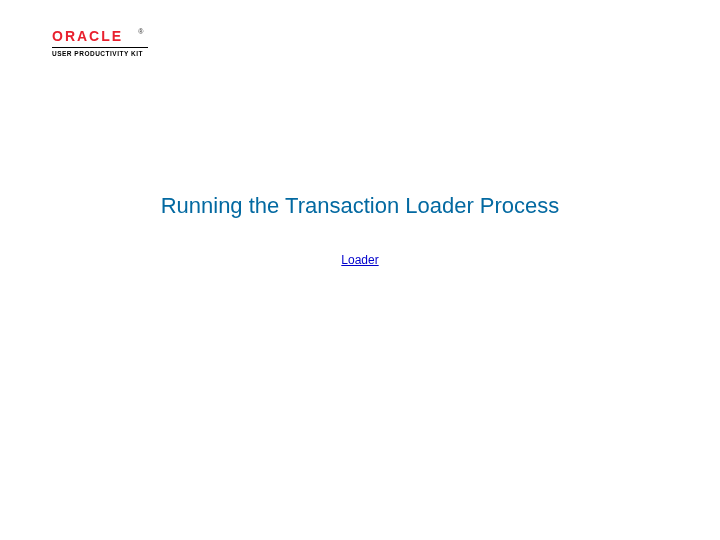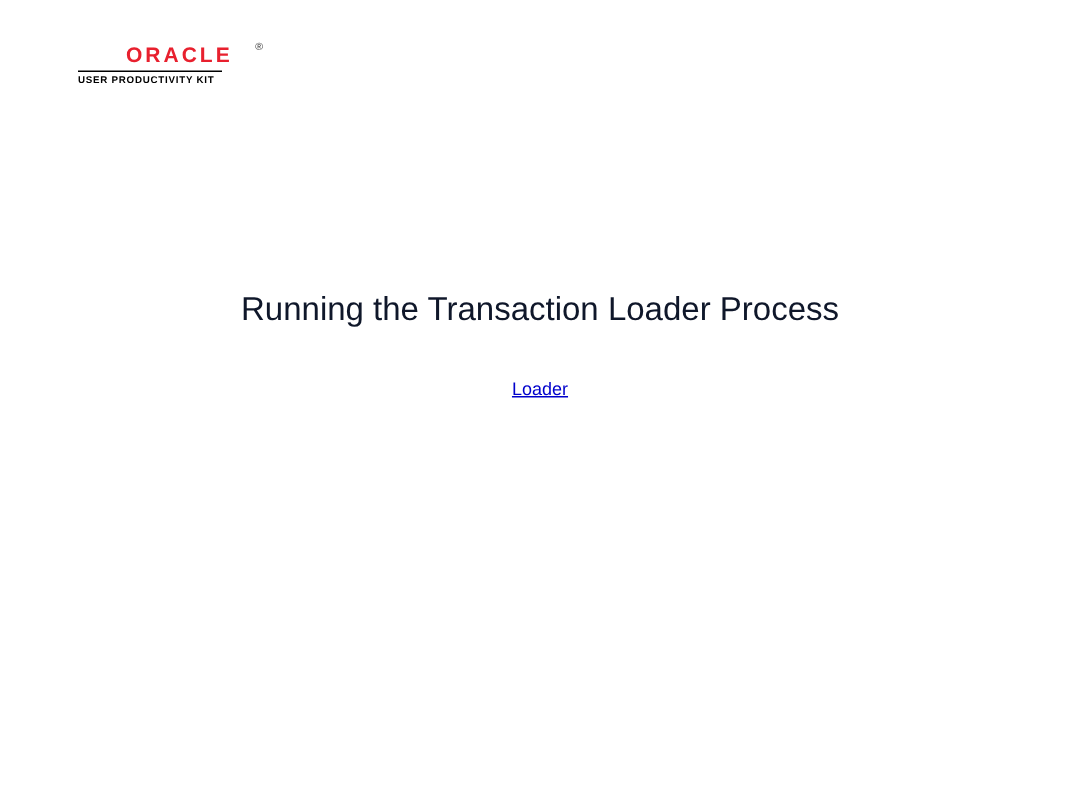--- a/index.html
+++ b/index.html
@@ -15,21 +15,20 @@
       position: relative;
     }
     .logo-area {
       position: absolute;
       top: 28px;
       left: 52px;
     }
     .oracle-logo {
       display: flex;
       gap: 14px;
-      margin-left: 32px;
     }
     .oracle-text {
       font-family: Arial, sans-serif;
       font-weight: bold;
       font-size: 14px;
       letter-spacing: 2px;
       color: #e8202e;
     }
     .oracle-reg {
       font-size: 7px;
@@ -50,21 +49,21 @@
       letter-spacing: 0.5px;
       color: #000;
     }
     .main-title {
       position: absolute;
       top: 193px;
       left: 0;
       width: 100%;
       text-align: center;
       font-size: 22px;
-      color: #0f172a;
+      color: #0369a1;
       font-weight: normal;
     }
     .concept-link {
       position: absolute;
       top: 250px;
       left: 0;
       width: 100%;
       text-align: center;
     }
     .concept-link a {

